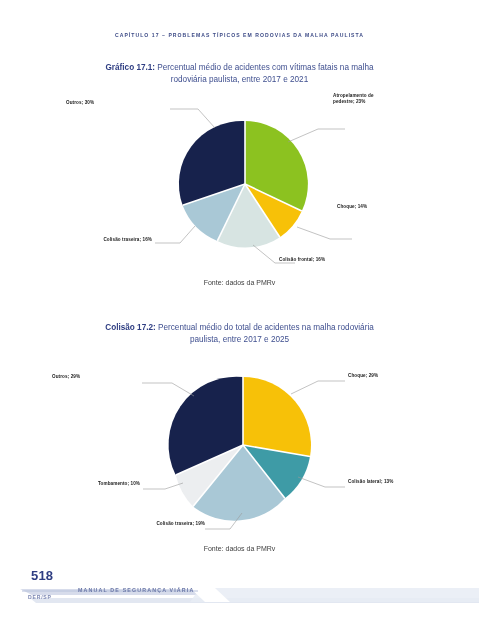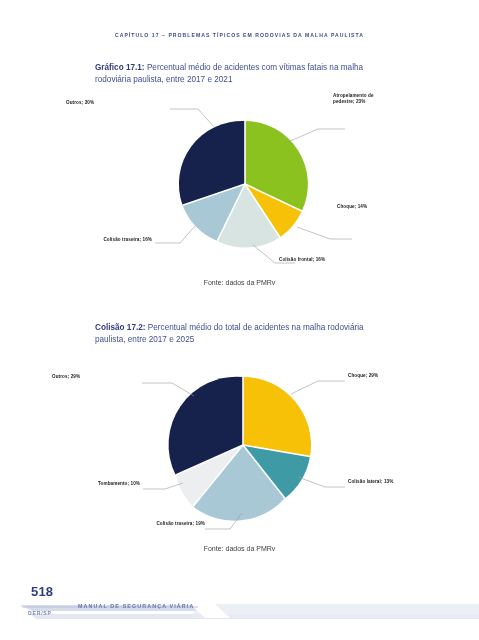--- a/index.html
+++ b/index.html
@@ -35,20 +35,21 @@
   
   .figure {
     position: absolute;
     left: 0;
     width: 479px;
   }
   .fig-1 { top: 62px; }
   .fig-2 { top: 322px; }
 
   .fig-title {
+    text-align: center;
     font-size: 8.2px;
     line-height: 11.5px;
     color: #3b4a8c;
     padding: 0 95px;
   }
   .fig-title .strong {
     font-weight: 700;
     color: #2e3d82;
   }
   .fig-title .rest { color: #3f4f8f; }
@@ -83,21 +84,21 @@
     line-height: 6px;
   }
   .lbl.multi { white-space: normal; width: 56px; }
   .lbl.right { text-align: left; }
   .lbl.left  { text-align: right; }
 
   
   .footer {
     position: absolute;
     left: 0;
-    bottom: 0;
+    bottom: 16px;
     width: 479px;
     height: 66px;
   }
   .page-number {
     position: absolute;
     left: 31px;
     top: 10px;
     font-size: 13px;
     font-weight: 700;
     color: #2e3d82;

